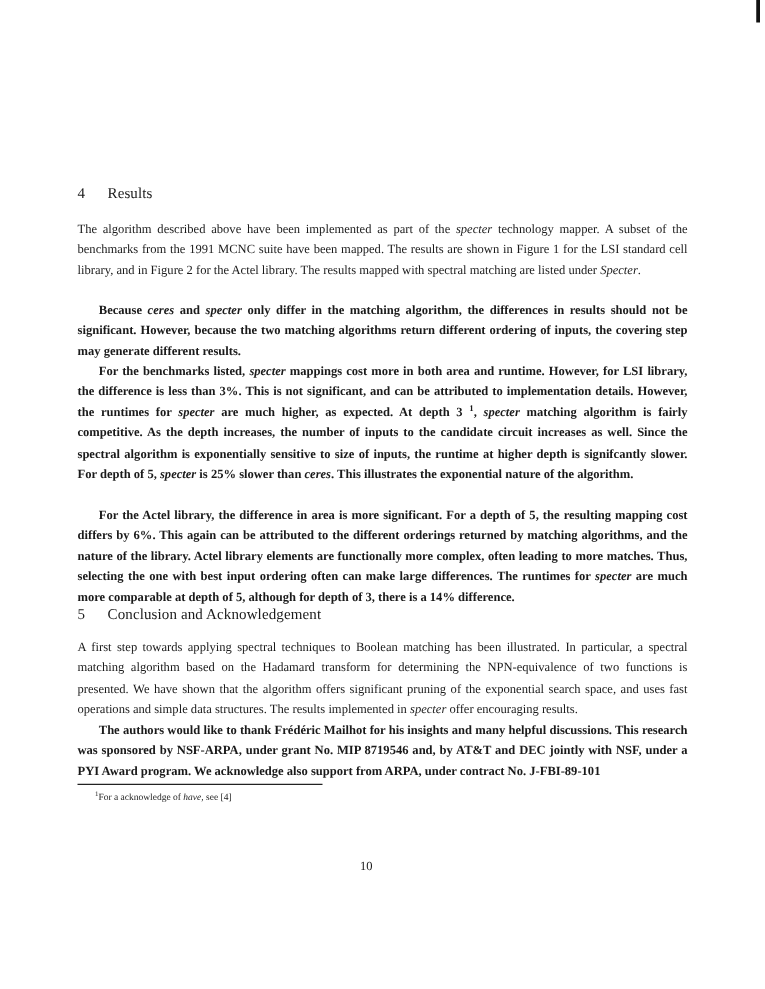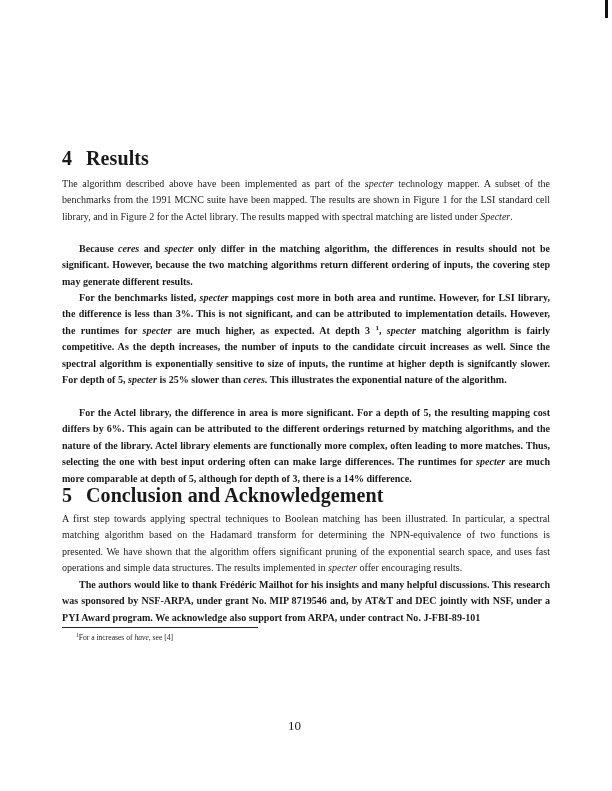--- a/index.html
+++ b/index.html
@@ -3,35 +3,35 @@
 <meta charset="utf-8">
 <style>
   html, body { margin: 0; padding: 0; }
   body {
     width: 612px; height: 791px; background: #ffffff; position: relative; overflow: hidden;
     font-family: "Liberation Serif", "DejaVu Serif", serif; color: #1a1a1a;
   }
   .page-mark { position: absolute; left: 605px; top: 0; width: 3px; height: 18px; background: #111; }
   .content { position: absolute; left: 62px; top: 0; width: 488px; }
   h2 {
-    position: absolute; left: 0; margin: 0; font-size: 20px; font-weight: bold;
+    position: absolute; left: 0; margin: 0; font-size: 12px; font-weight: normal;
     letter-spacing: 0.1px; white-space: nowrap;
   }
   h2 .num { display: inline-block; width: 24px; }
   .para {
     position: absolute; left: 0; width: 488px; margin: 0;
     font-size: 10.05px; line-height: 16.4px; text-align: justify;
   }
   .para.indent { text-indent: 17px; font-weight: bold; }
   .para i { font-style: italic; }
   sup { font-size: 7px; line-height: 0; vertical-align: 4px; }
   .fn-rule { position: absolute; left: 0; top: 627px; width: 196px; height: 0; border-top: 0.8px solid #222; }
   .footnote { position: absolute; left: 14px; top: 633px; font-size: 7.6px; white-space: nowrap; }
   .footnote sup { font-size: 5.5px; vertical-align: 3px; }
-  .page-number { position: absolute; left: 288px; top: 718px; font-size: 13px; }
+  .page-number { position: absolute; left: 288px; top: 688px; font-size: 10px; }
 </style>
 </head>
 <body>
 
 <div class="page-mark"></div>
 
 <div class="content">
 
   <h2 style="top:147px"><span class="num">4</span><span>Results</span></h2>
 
@@ -43,16 +43,16 @@
 
   <p class="para indent" style="top:405px"><span>For the Actel library, the difference in area is more significant. For a depth of 5, the resulting mapping cost differs by 6%. This again can be attributed to the different orderings returned by matching algorithms, and the nature of the library. Actel library elements are functionally more complex, often leading to more matches. Thus, selecting the one with best input ordering often can make large differences. The runtimes for </span><i>specter</i><span> are much more comparable at depth of 5, although for depth of 3, there is a 14% difference.</span></p>
 
   <h2 style="top:484px"><span class="num">5</span><span>Conclusion and Acknowledgement</span></h2>
 
   <p class="para" style="top:511px"><span>A first step towards applying spectral techniques to Boolean matching has been illustrated. In particular, a spectral matching algorithm based on the Hadamard transform for determining the NPN-equivalence of two functions is presented. We have shown that the algorithm offers significant pruning of the exponential search space, and uses fast operations and simple data structures. The results implemented in </span><i>specter</i><span> offer encouraging results.</span></p>
 
   <p class="para indent" style="top:577px"><span>The authors would like to thank Frédéric Mailhot for his insights and many helpful discussions. This research was sponsored by NSF-ARPA, under grant No. MIP 8719546 and, by AT&amp;T and DEC jointly with NSF, under a PYI Award program. We acknowledge also support from ARPA, under contract No. J-FBI-89-101</span></p>
 
   <div class="fn-rule"></div>
-  <div class="footnote"><sup>1</sup><span>For a increases of </span><i>have</i><span>, see [4]</span></div>
+  <div class="footnote"><sup>1</sup><span>For a acknowledge of </span><i>have</i><span>, see [4]</span></div>
 </div>
 
 <div class="page-number">10</div>
 
 </body></html>

